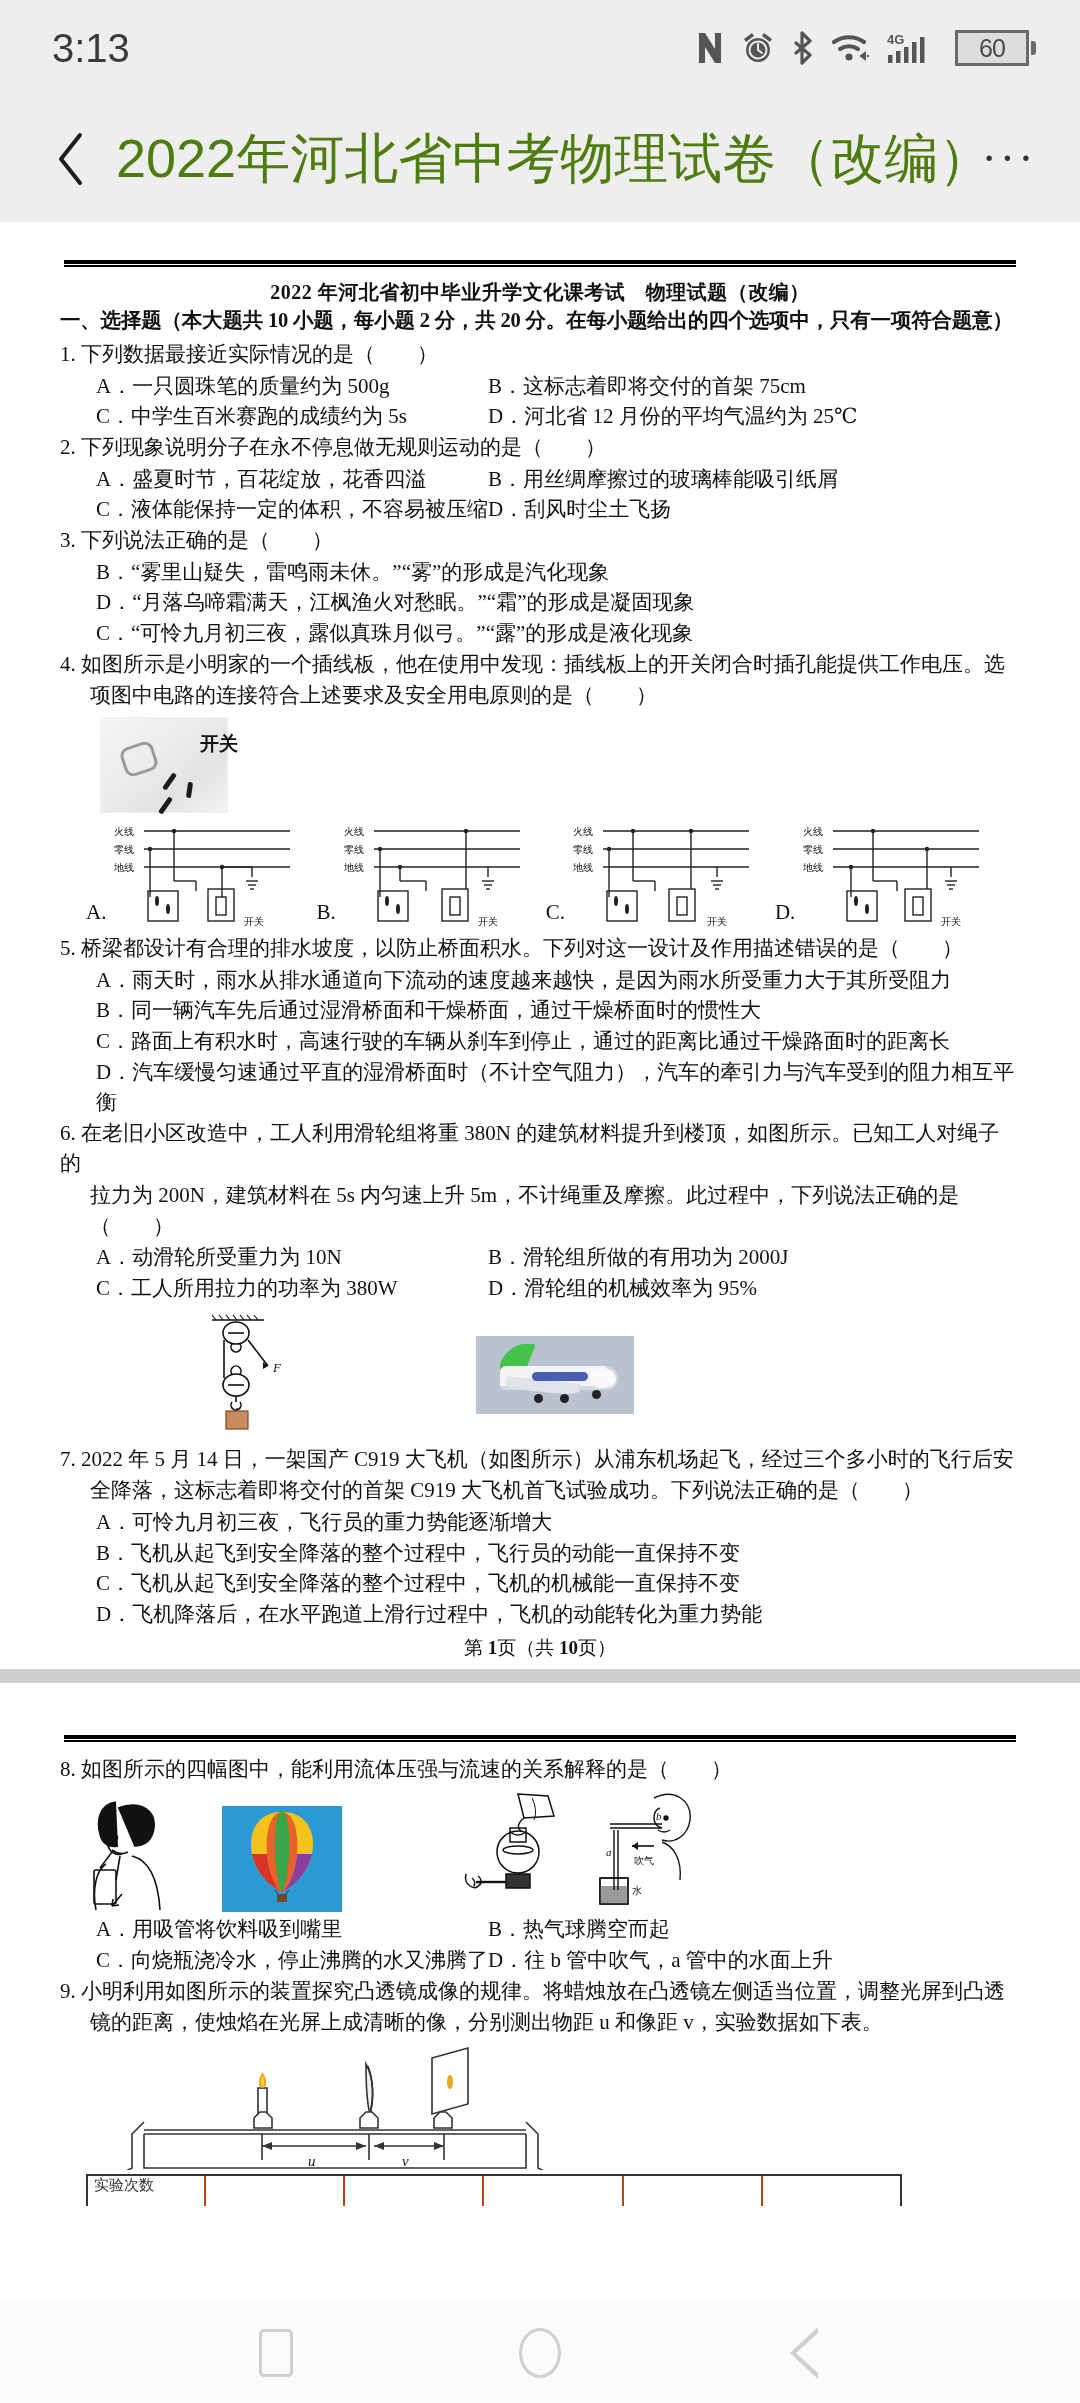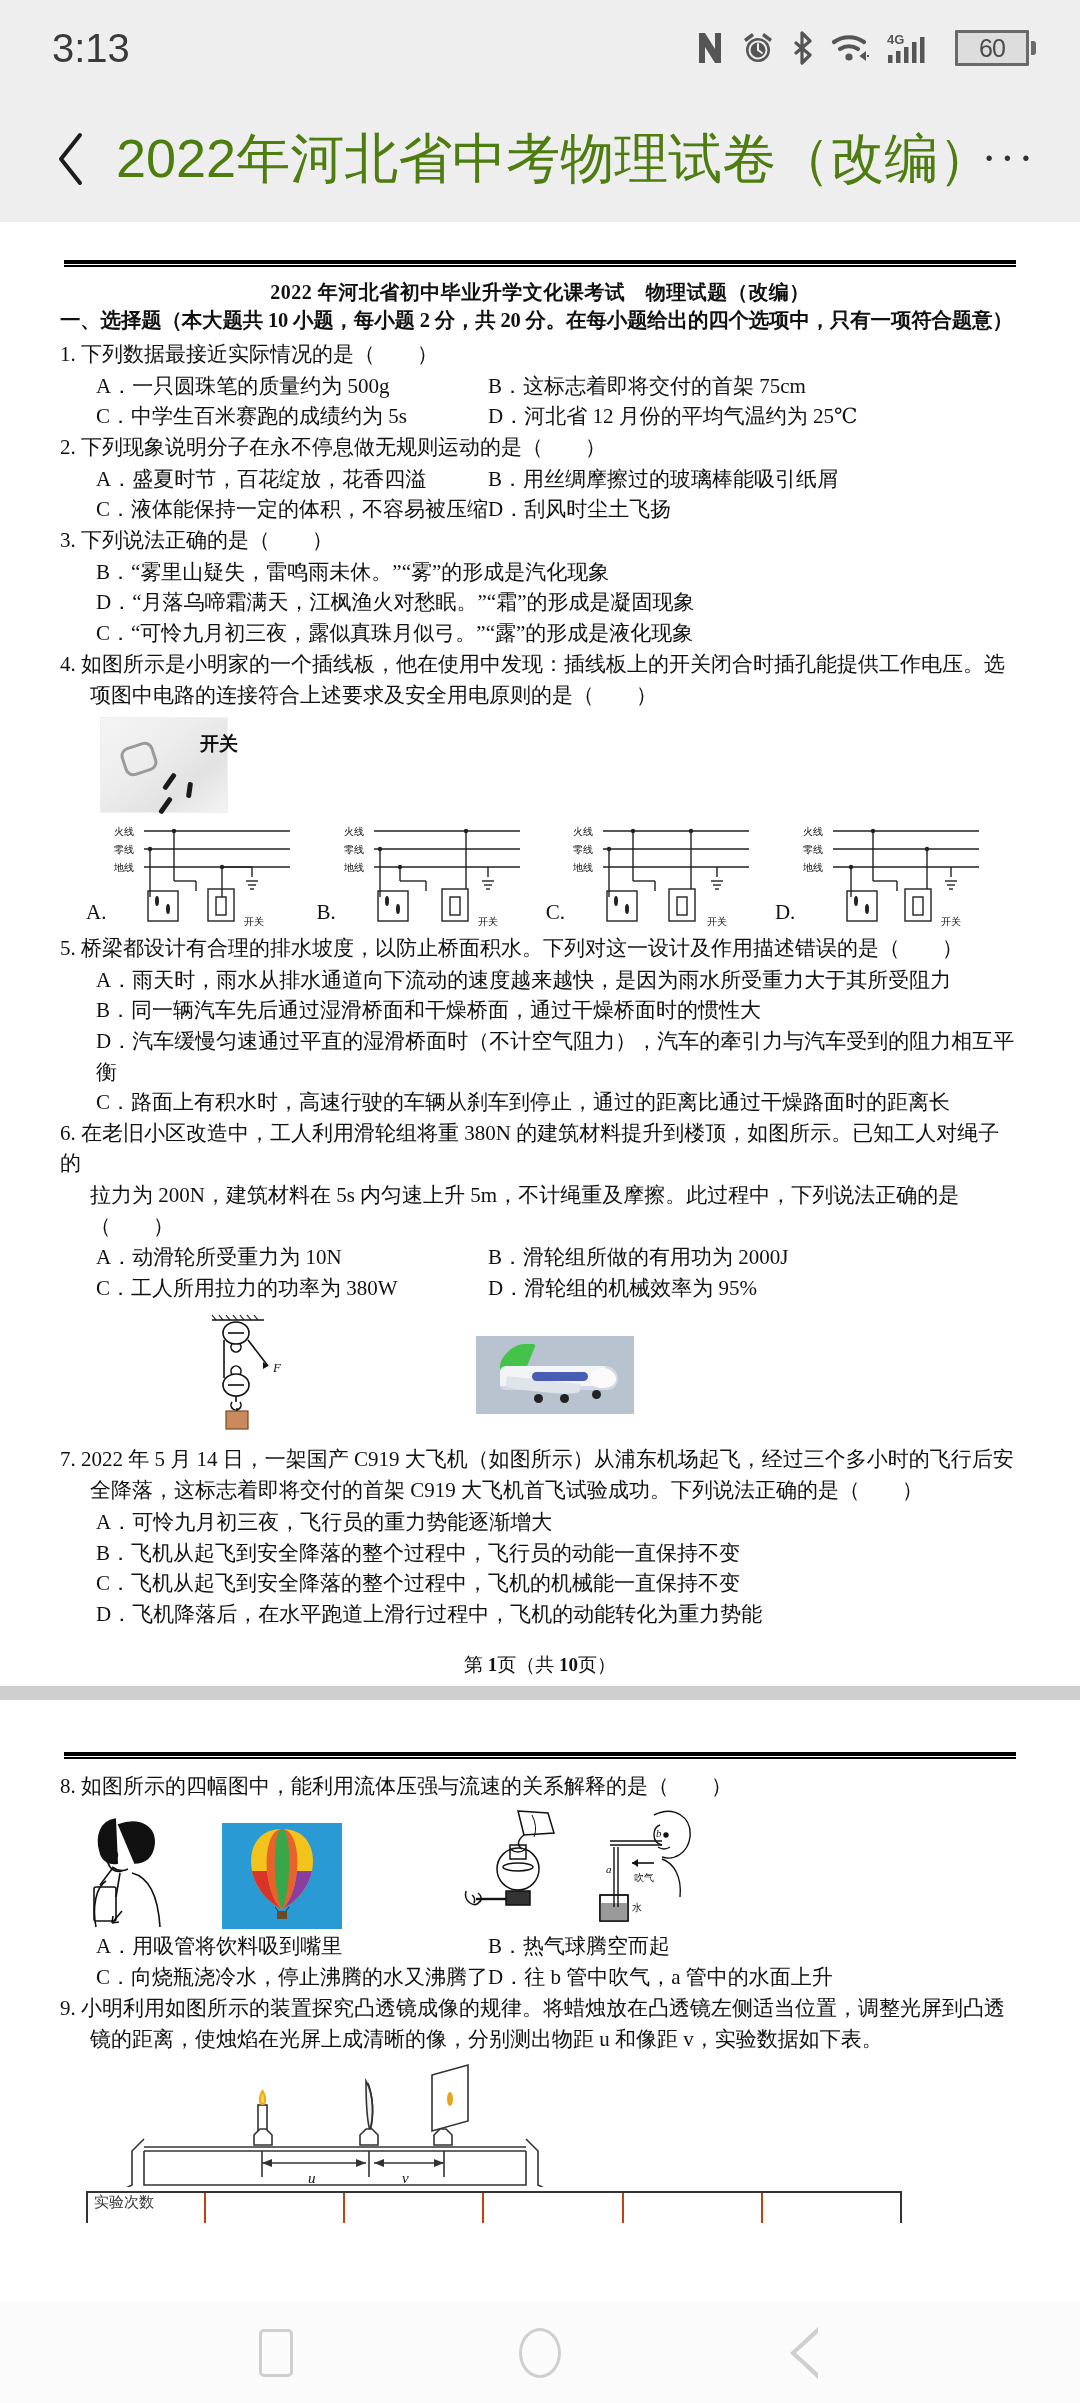--- a/index.html
+++ b/index.html
@@ -133,21 +133,21 @@
     background:#f3f4f6; border-radius:14px 30px 26px 12px;
     box-shadow: inset -10px -4px 0 rgba(60,90,150,.18);
   }
   .plane-nose { position:absolute; right:18px; top:32px; width:26px; height:20px; background:#fafafa; border-radius:50% 60% 50% 40%; }
   .plane-tail { position:absolute; left:26px; top:8px; width:28px; height:30px; background:#45c24a; border-radius:60% 10% 0 40%; transform:skewX(-22deg); }
   .plane-wing { position:absolute; left:30px; top:44px; width:74px; height:12px; background:#dfe3ea; border-radius:0 0 40% 20%; transform:rotate(6deg); }
   .plane-stripe { position:absolute; left:56px; top:36px; width:56px; height:9px; background:#2a43a6; border-radius:6px; opacity:.85; }
   .plane-gear { position:absolute; width:9px; height:9px; background:#222; border-radius:50%; }
 
   .footer-page {
-    text-align:center; font-size:19px; color:#111; margin-top:22px; padding-bottom:8px;font-family:Liberation Serif, serif;
+    text-align:center; font-size:19px; color:#111; margin-top:5px; padding-bottom:8px;font-family:Liberation Serif, serif;
   }
   .footer-page b { font-weight:bold; }
 
   
   .q8figs { display:flex; align-items:flex-end; margin:6px 0 2px 0; padding-left:22px; }
   .boy { width:112px; height:118px; position:relative; }
   .balloon-img { width:120px; height:106px; margin-left:28px; background:#2a9ad4; position:relative; overflow:hidden; }
   .q8-right { display:flex; align-items:flex-end; margin-left:120px; }
 
   
@@ -470,22 +470,22 @@
         </div>
       </div>
 
       <div class="q" style="margin-top:6px">
         <span>5.</span>
         <span>桥梁都设计有合理的排水坡度，以防止桥面积水。下列对这一设计及作用描述错误的是（　　）</span>
       </div>
       <div class="opts">
         <div class="opt-full" style="padding-left:0">A．雨天时，雨水从排水通道向下流动的速度越来越快，是因为雨水所受重力大于其所受阻力</div>
         <div class="opt-full" style="padding-left:0">B．同一辆汽车先后通过湿滑桥面和干燥桥面，通过干燥桥面时的惯性大</div>
+        <div class="opt-full" style="padding-left:0">C．路面上有积水时，高速行驶的车辆从刹车到停止，通过的距离比通过干燥路面时的距离长</div>
         <div class="opt-full" style="padding-left:0">D．汽车缓慢匀速通过平直的湿滑桥面时（不计空气阻力），汽车的牽引力与汽车受到的阻力相互平衡</div>
-        <div class="opt-full" style="padding-left:0">C．路面上有积水时，高速行驶的车辆从刹车到停止，通过的距离比通过干燥路面时的距离长</div>
       </div>
 
       <div class="q">
         <span>6.</span>
         <span>在老旧小区改造中，工人利用滑轮组将重 380N 的建筑材料提升到楼顶，如图所示。已知工人对绳子的</span>
       </div>
       <div class="q q-cont">拉力为 200N，建筑材料在 5s 内匀速上升 5m，不计绳重及摩擦。此过程中，下列说法正确的是（　　）</div>
       <div class="opts">
         <div class="opt-row">
           <span class="opt-a">A．动滑轮所受重力为 10N</span>

